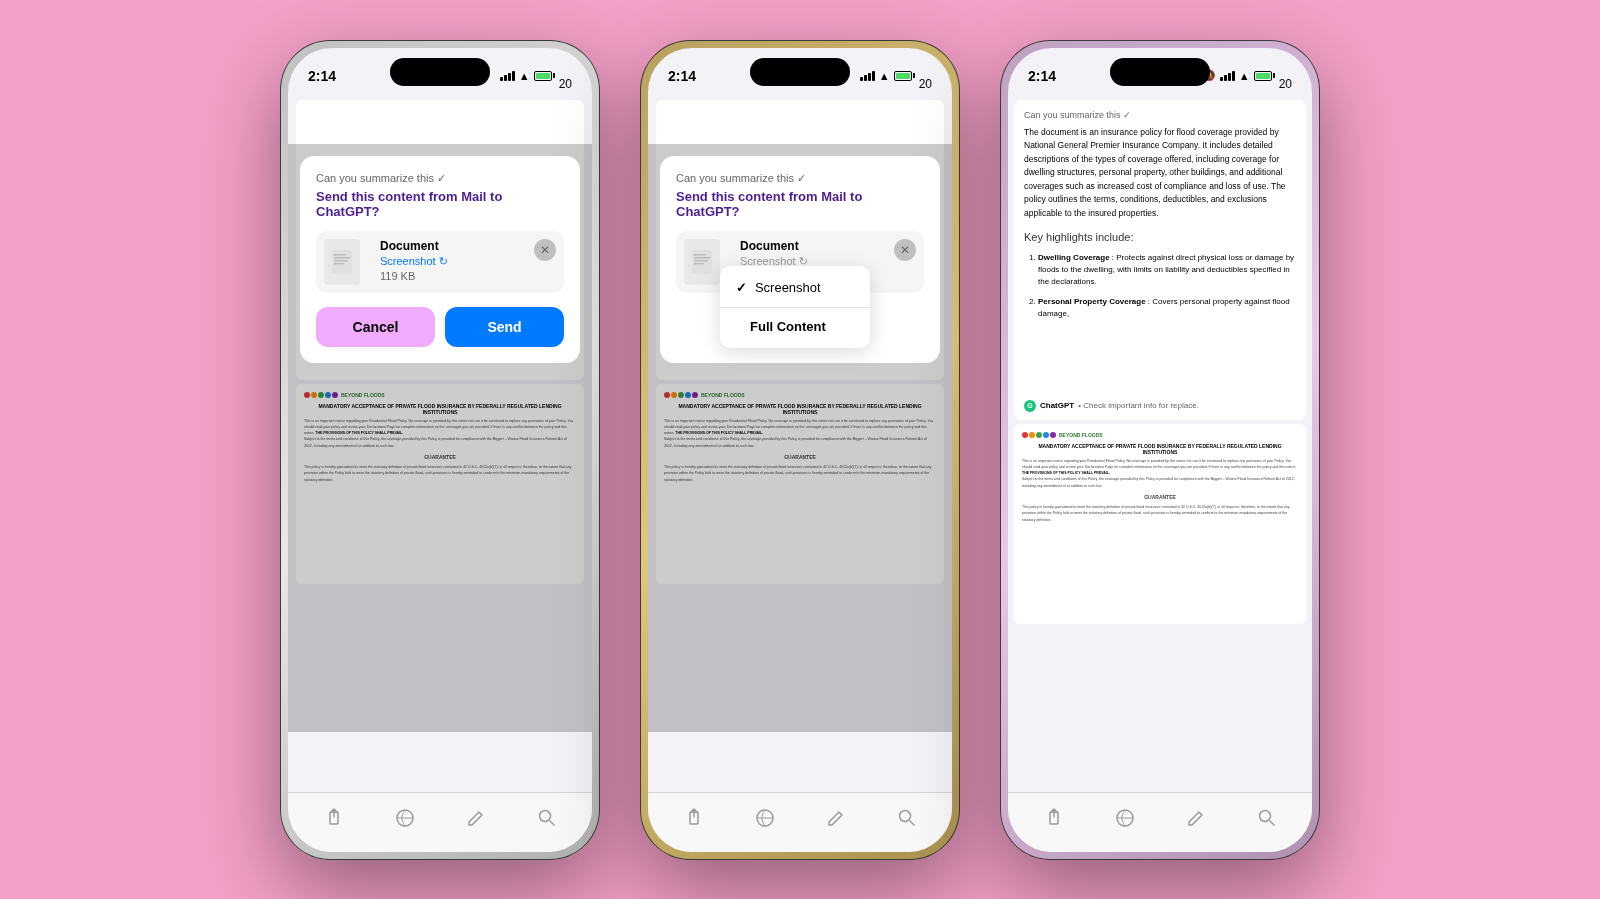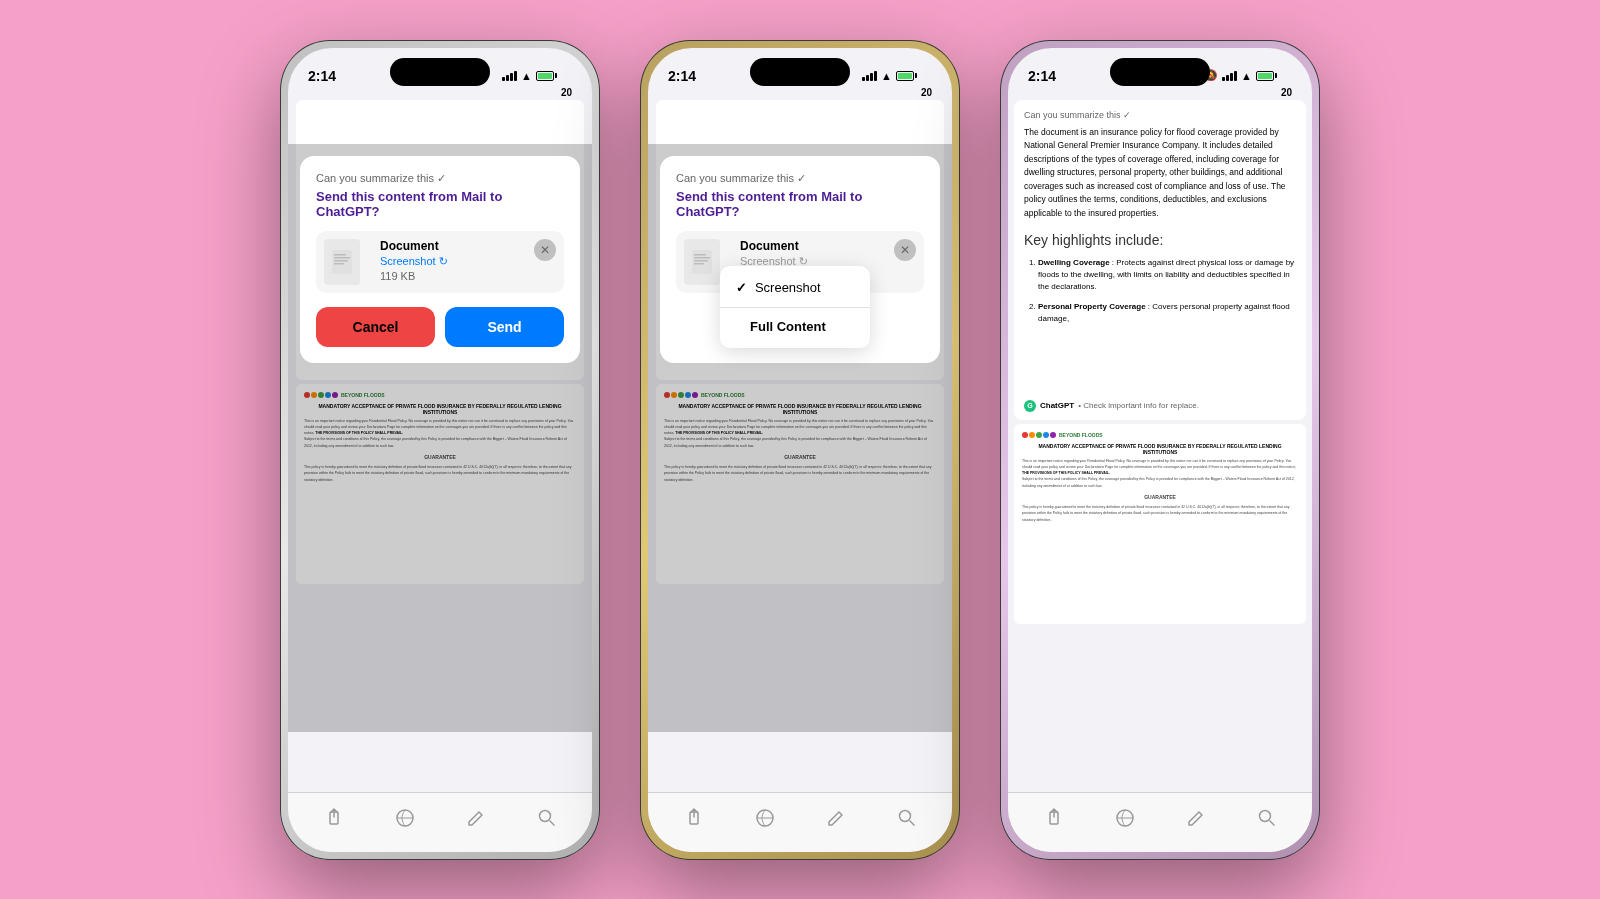--- a/index.html
+++ b/index.html
@@ -128,21 +128,21 @@
       cursor: pointer;
       flex-shrink: 0;
     }
     .dialog-buttons {
       display: flex;
       gap: 10px;
     }
     .btn-cancel {
       flex: 1;
       padding: 12px;
-      background: #ef4444;
+      background: #f0abfc;
       border-radius: 12px;
       text-align: center;
       font-size: 14px;
       font-weight: 600;
       color: #000;
       cursor: pointer;
     }
     .btn-send {
       flex: 1;
       padding: 12px;
@@ -213,21 +213,21 @@
       font-size: 9px;
       color: #666;
       margin-bottom: 6px;
     }
     .chat-response {
       font-size: 8.5px;
       line-height: 1.6;
       color: #000;
     }
     .chat-response p { margin-bottom: 8px; }
-    .chat-response .highlight { font-size: 14px; color: #333; margin-bottom: 6px; }
+    .chat-response .highlight { font-size: 11px; color: #333; margin-bottom: 6px; }
     .chat-response ol { padding-left: 14px; }
     .chat-response li { margin-bottom: 8px; font-size: 8px; line-height: 1.5; }
     .chat-response strong { font-weight: 700; }
     .chatgpt-badge {
       display: flex;
       align-items: center;
       gap: 4px;
       font-size: 8px;
       color: #19c37d;
       margin-top: 8px;
@@ -306,24 +306,24 @@
       background: #4cd964;
       border-radius: 1px;
     }
     .battery-tip {
       width: 2px;
       height: 5px;
       background: #000;
       border-radius: 0 1px 1px 0;
     }
     .battery-label {
-      font-size: 10px;
-      font-weight: 700;
+      font-size: 12px;
+      font-weight: 400;
       position: relative;
-      top: 17px;
+      top: 8px;
     }
 
     
     .signal-bars {
       display: flex;
       align-items: flex-end;
       gap: 1px;
     }
     .signal-bar {
       width: 3px;

